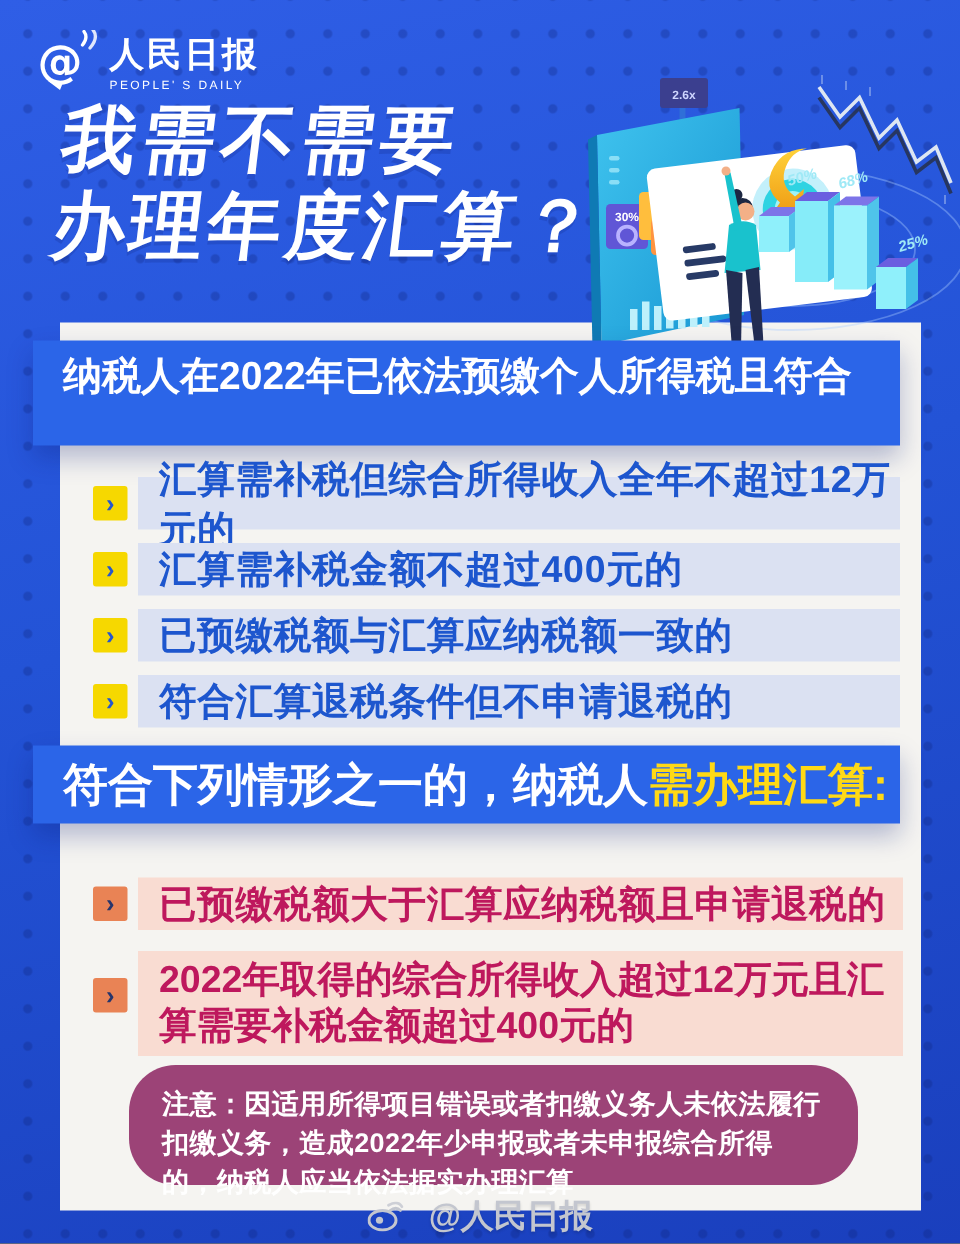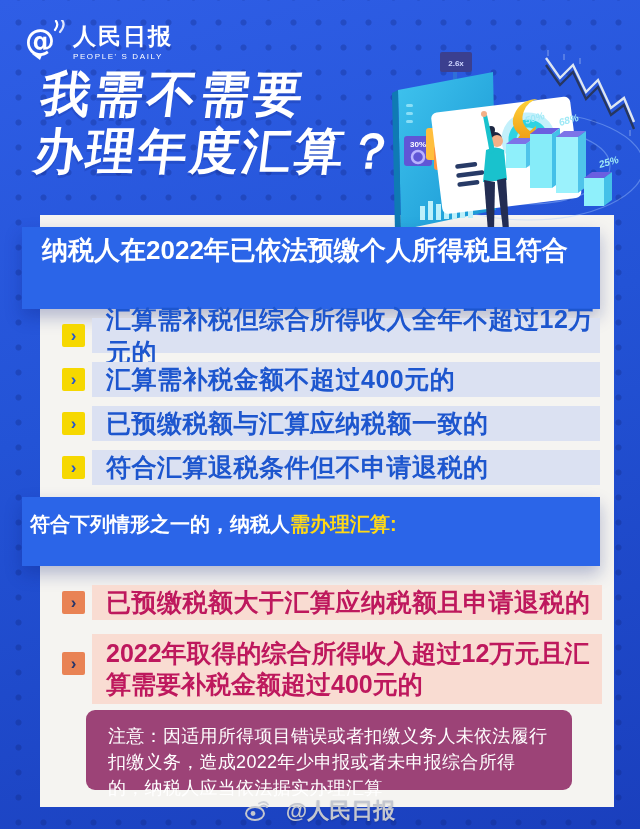--- a/index.html
+++ b/index.html
@@ -23,22 +23,22 @@
          transform:skewX(-7deg);text-shadow:0 3px 0 rgba(10,30,110,.18);}
   .title .t1{font-size:49px;line-height:56px;letter-spacing:4px;}
   .title .t2{font-size:49px;line-height:58px;letter-spacing:3px;}
   
   .hero{position:absolute;left:378px;top:0;width:262px;height:215px;z-index:3;margin-top:38px;}
   
   .card{position:absolute;left:40px;top:215px;width:574px;height:592px;background:#f5f4f1;}
   
   .hdr{position:absolute;left:22px;width:578px;background:#2b65e8;color:#fff;font-weight:bold;
        box-shadow:0 8px 16px rgba(10,30,120,.28);z-index:4;}
-  .hdr1{top:227px;height:82px;font-size:26px;line-height:35px;padding:6px 0 0 20px;box-sizing:border-box;}
-  .hdr2{top:497px;height:69px;font-size:20px;line-height:54px;padding-left:8px;box-sizing:border-box;}
+  .hdr1{top:227px;height:70px;font-size:26px;line-height:35px;padding:6px 0 0 20px;box-sizing:border-box;}
+  .hdr2{top:497px;height:52px;font-size:30px;line-height:54px;padding-left:20px;box-sizing:border-box;}
   .hl{color:#ffd915;}
   
   .row{position:absolute;z-index:4;display:flex;align-items:center;}
   .bullet{width:23px;height:23px;flex:0 0 23px;margin-right:7px;border-radius:2px;
           display:flex;align-items:center;justify-content:center;
           font-size:17px;font-weight:bold;line-height:1;}
   .b-yellow{background:#f6d800;color:#2456cf;}
   .b-orange{background:#e98355;color:#27356b;}
   .bar{height:100%;flex:1;display:flex;align-items:center;padding-left:14px;box-sizing:border-box;
        font-weight:bold;font-size:25px;letter-spacing:.5px;}
@@ -46,21 +46,21 @@
   .bar-pink{background:#f9dcd2;color:#be185d;}
   .r1{left:62px;top:318px;width:538px;height:35px;}
   .r2{left:62px;top:362px;width:538px;height:35px;}
   .r3{left:62px;top:406px;width:538px;height:35px;}
   .r4{left:62px;top:450px;width:538px;height:35px;}
   .r5{left:62px;top:585px;width:540px;height:35px;}
   .r6{left:62px;top:628px;width:540px;height:70px;}
   .r6 .bar{line-height:31px;padding-top:2px;padding-bottom:2px;letter-spacing:0;margin-top:12px;}
   
   .note{position:absolute;left:86px;top:710px;width:486px;height:80px;background:#9c4377;
-        border-radius:9px;z-index:4;color:#fff;font-weight:normal;font-size:18px;line-height:26px;
+        border-radius:31px;z-index:4;color:#fff;font-weight:bold;font-size:18px;line-height:26px;
         padding:13px 22px;box-sizing:border-box;letter-spacing:.3px;}
   
   .watermark{position:absolute;left:0;right:0;top:796px;z-index:6;display:flex;align-items:center;
              justify-content:center;gap:17px;color:#c3c6cf;font-size:22px;font-weight:bold;
              text-shadow:0 1px 2px rgba(0,0,0,.15);}
 </style>
 </head>
 <body>
 
 <div class="poster">

